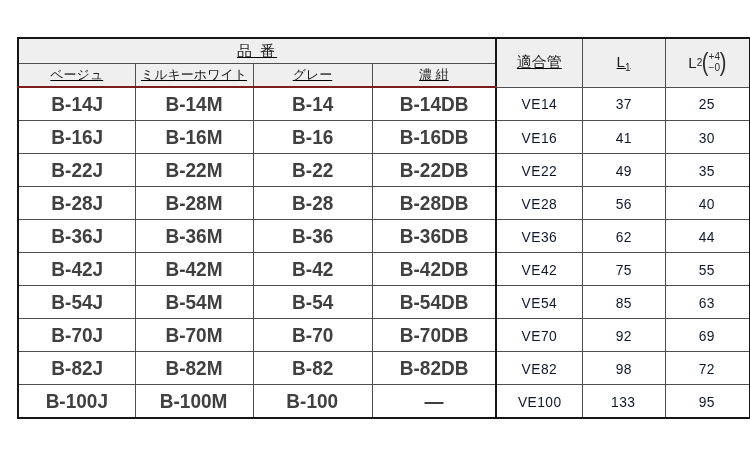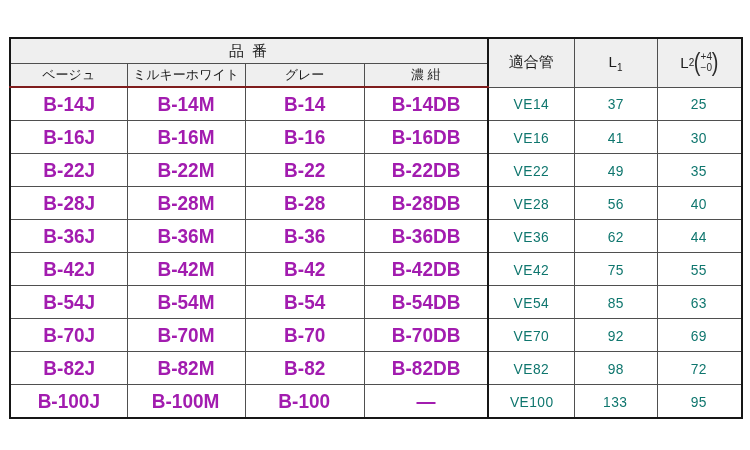--- a/index.html
+++ b/index.html
@@ -10,26 +10,27 @@
   }
   .canvas {
     position: relative;
     width: 750px;
     height: 450px;
     background: #ffffff;
     overflow: hidden;
   }
   table.spec {
     position: absolute;
-    left: 9px;
+    left: 17px;
     top: 37px;
     width: 732px;
     border-collapse: collapse;
     table-layout: fixed;
     border: 2px solid #161616;
+    text-decoration: underline;
   }
   table.spec th, table.spec td {
     border: 1px solid #4f4f4f;
     text-align: center;
     vertical-align: middle;
     padding: 0;
     overflow: hidden;
     white-space: nowrap;
   }
   
@@ -41,26 +42,26 @@
   tr.h1 th { height: 24px; font-size: 15px; }
   tr.h2 th { height: 22px; font-size: 13px; border-bottom: 2px solid #7f1d1d; }
   th.group { letter-spacing: 2px; }
   th.span2 { font-size: 17px; border-bottom: 2px solid #161616; margin-left: 11px; }
   .sep-right { border-right: 2px solid #161616 !important; }
   
   tbody td { height: 32px; background: #ffffff; }
   td.code {
     font-weight: bold;
     font-size: 20px;
-    color: #a21caf;
+    color: #404040;
   }
   td.code .cx { display: inline-block; transform: scaleX(0.95); }
   td.num {
     font-size: 15px;
-    color: #0f766e;
+    color: #0f172a;
   }
   td.num .cx { display: inline-block; transform: scaleX(0.92); letter-spacing: 0.5px; }
   
   .lsub {
     font-size: 10px;
     vertical-align: -4px;
   }
   .l2box {
     display: inline-flex;
     align-items: center;

